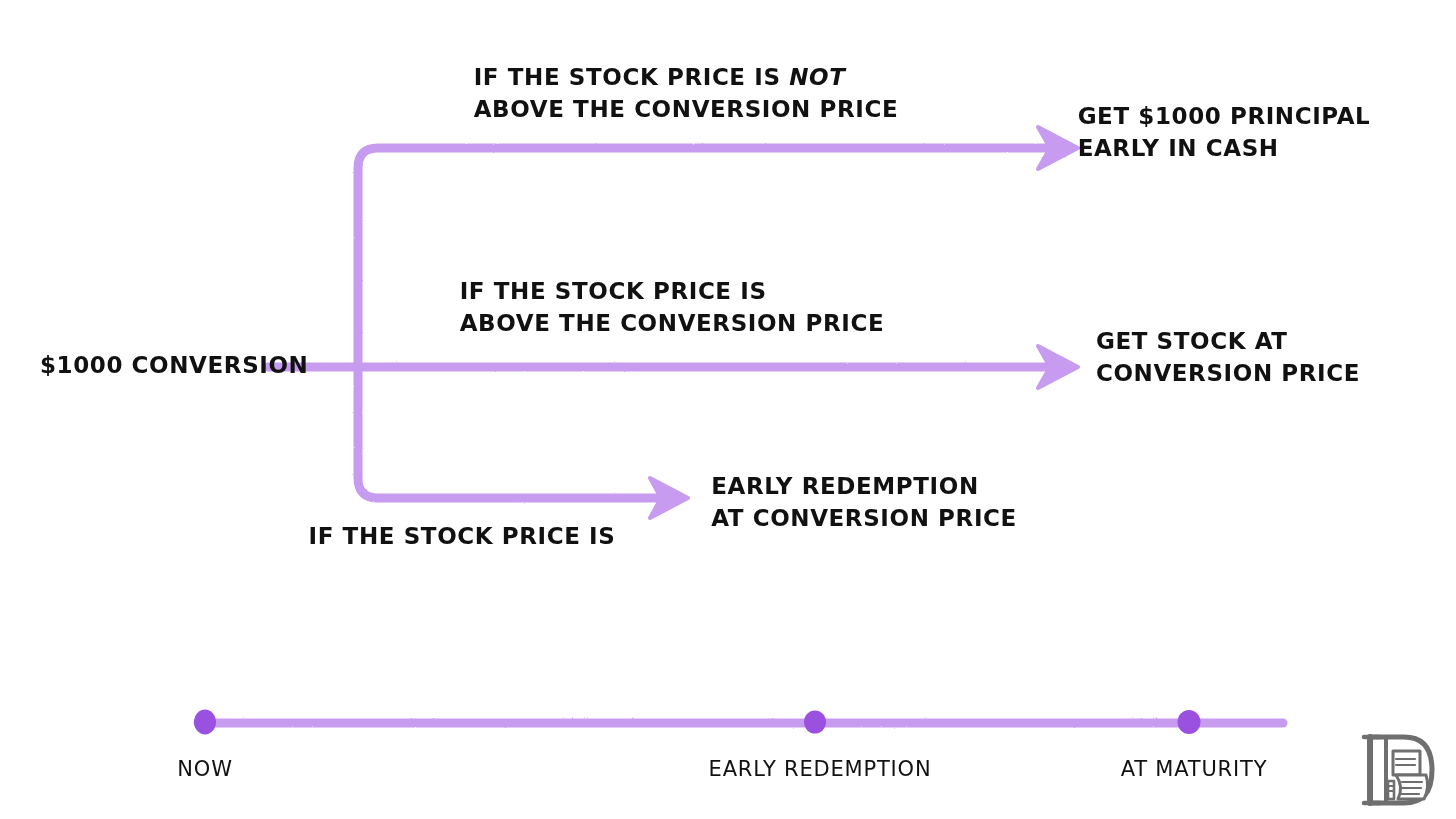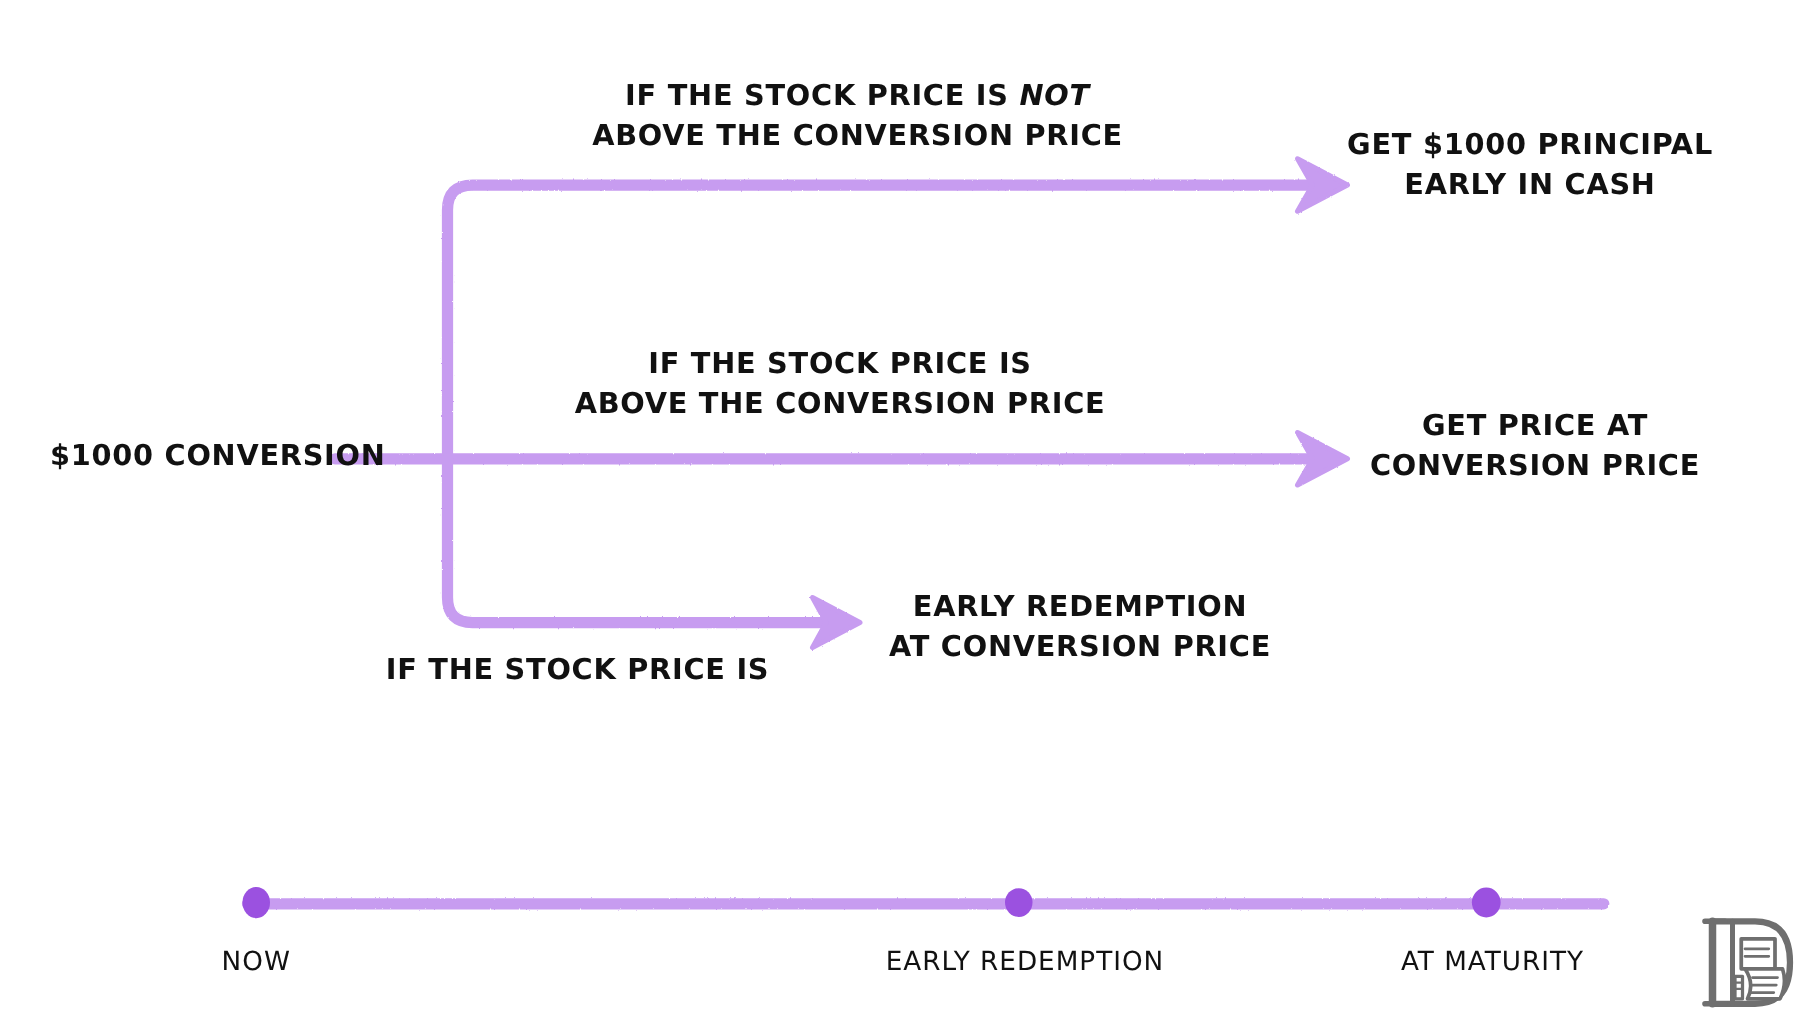--- a/index.html
+++ b/index.html
@@ -26,21 +26,20 @@
   }
   .label {
     position: absolute;
     color: #111111;
     font-family: "DejaVu Sans", sans-serif;
     font-weight: 700;
     font-size: 23px;
     letter-spacing: 0.6px;
     line-height: 1.38;
     white-space: pre;
-    text-align: center;
     transform: translateX(-50%);
     -webkit-font-smoothing: antialiased;
   }
   .label.left-anchor {
     transform: none;
     text-align: left;
   }
   .label .italic-word {
     font-style: italic;
   }
@@ -101,21 +100,21 @@
   </svg>
 
   <div class="label left-anchor" style="left:40px; top:350px;">$1000 CONVERSION</div>
 
   <div class="label" style="left:686px; top:62px;"><span>IF THE STOCK PRICE IS </span><span class="italic-word">NOT</span><br><span>ABOVE THE CONVERSION PRICE</span></div>
 
   <div class="label" style="left:1224px; top:101px;"><span>GET $1000 PRINCIPAL</span><br><span>EARLY IN CASH</span></div>
 
   <div class="label" style="left:672px; top:276px;"><span>IF THE STOCK PRICE IS</span><br><span>ABOVE THE CONVERSION PRICE</span></div>
 
-  <div class="label" style="left:1228px; top:326px;"><span>GET PRICE AT</span><br><span>CONVERSION PRICE</span></div>
+  <div class="label" style="left:1228px; top:326px;"><span>GET STOCK AT</span><br><span>CONVERSION PRICE</span></div>
 
   <div class="label" style="left:864px; top:471px;"><span>EARLY REDEMPTION</span><br><span>AT CONVERSION PRICE</span></div>
 
   <div class="label" style="left:462px; top:521px;"><span>IF THE STOCK PRICE IS</span><br><br></div>
 
   <div class="timeline-label" style="left:205px; top:757px;">NOW</div>
   <div class="timeline-label" style="left:820px; top:757px;">EARLY REDEMPTION</div>
   <div class="timeline-label" style="left:1194px; top:757px;">AT MATURITY</div>
 
   <svg id="logo" viewBox="0 0 78 82">

